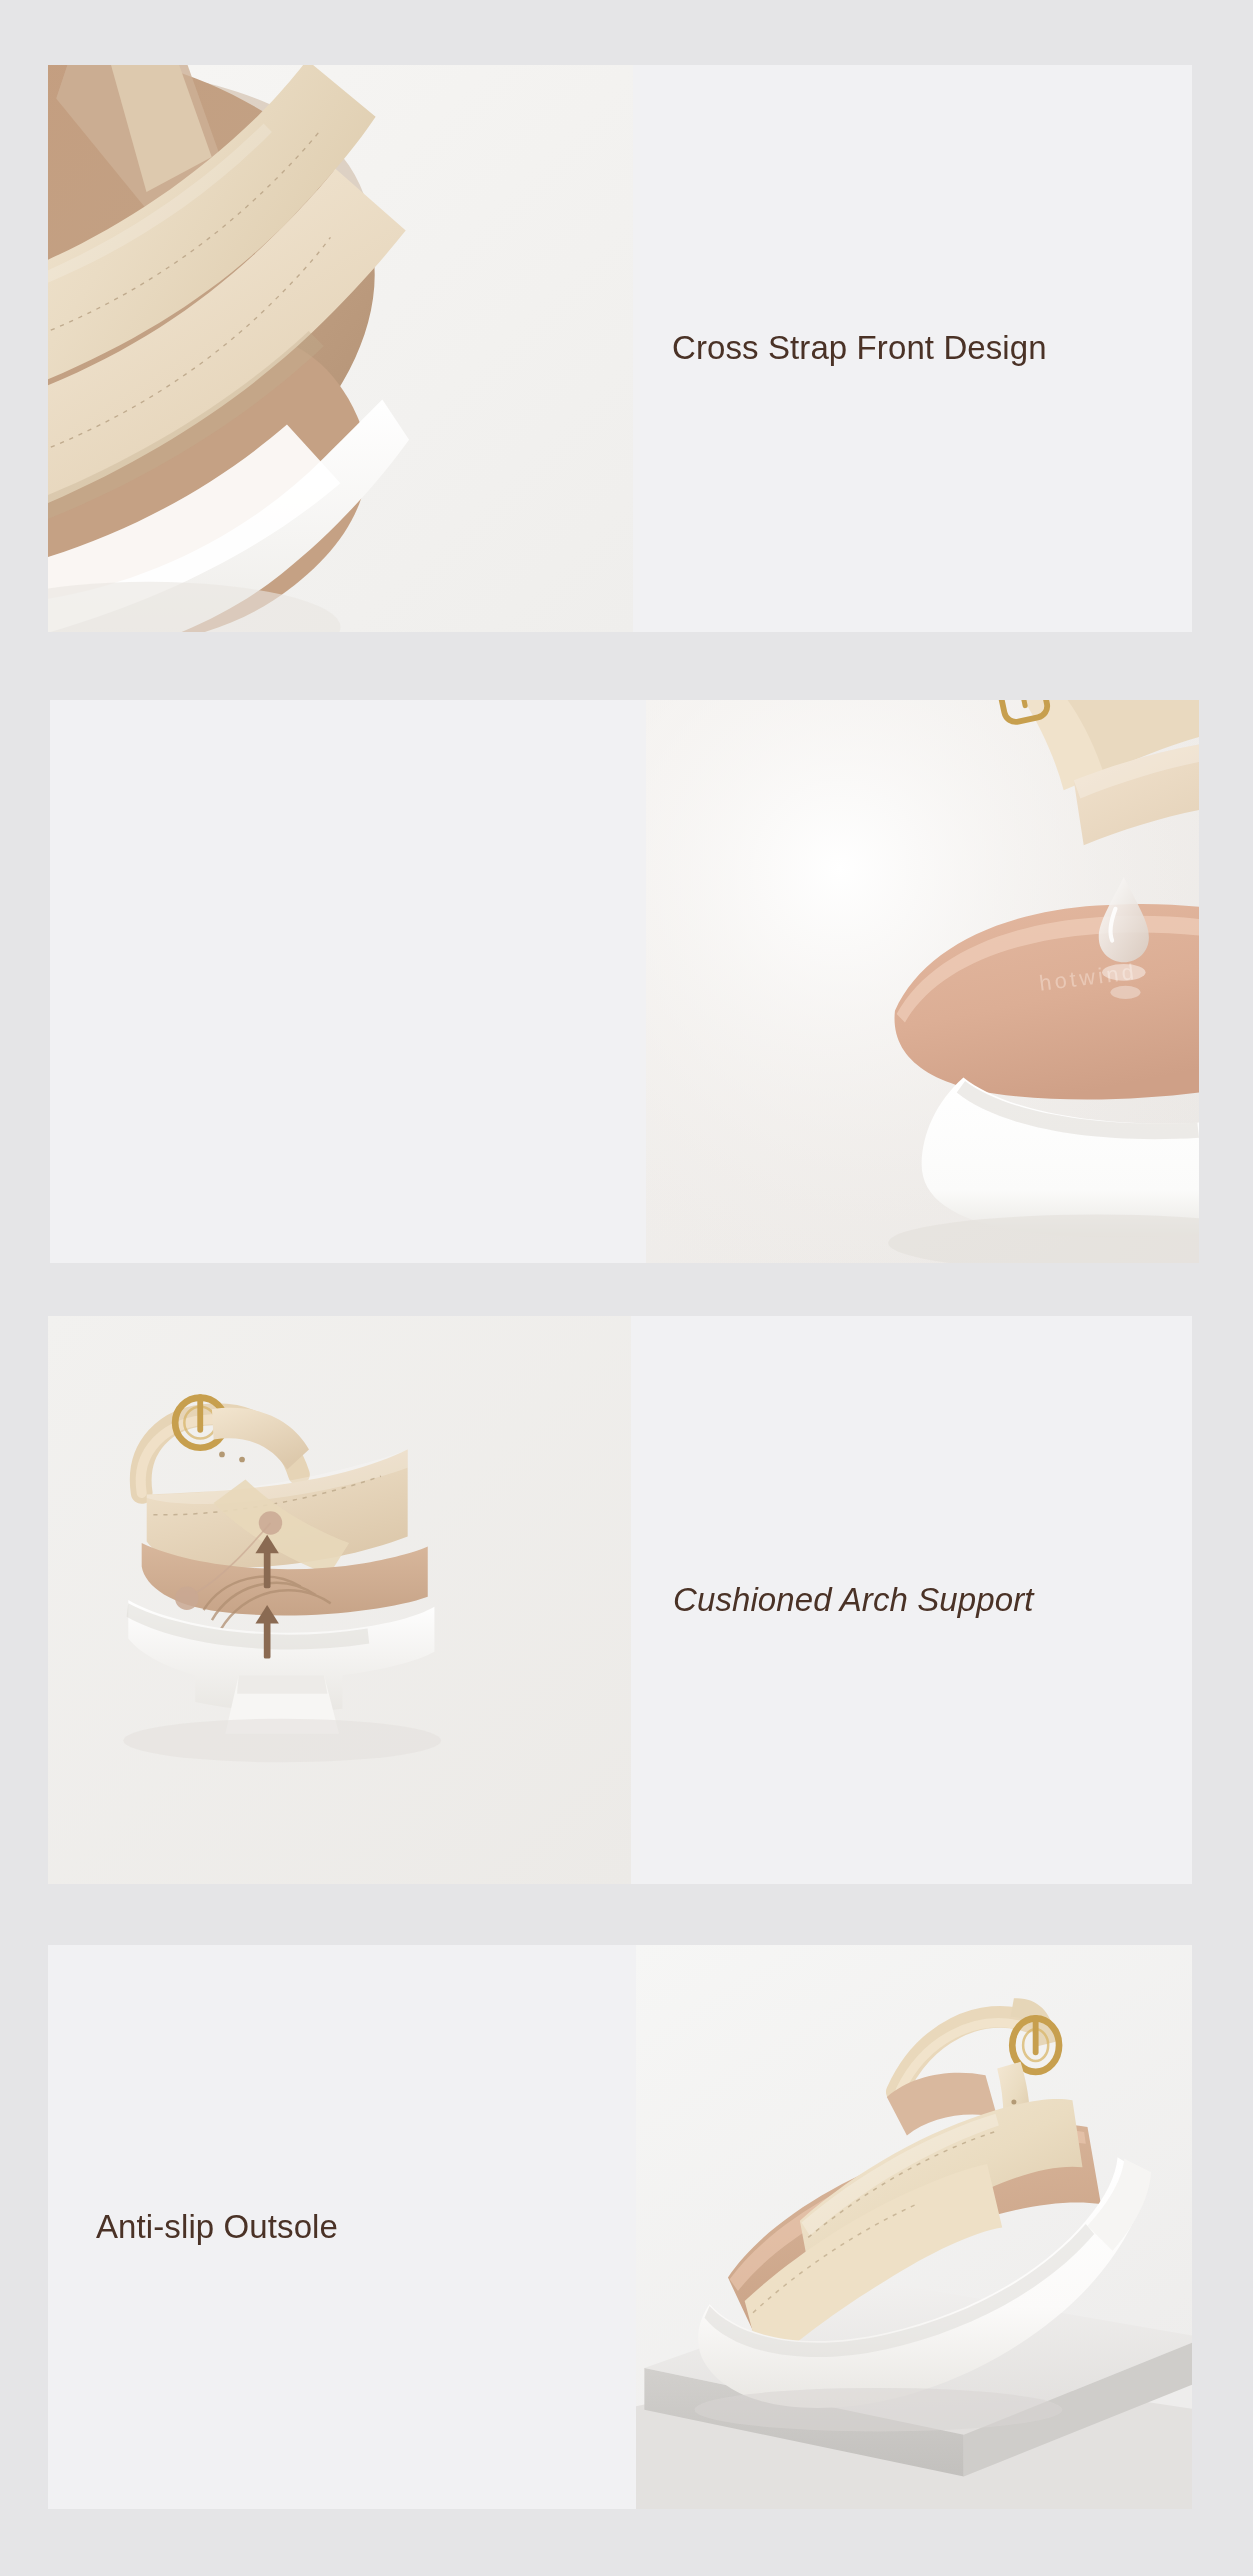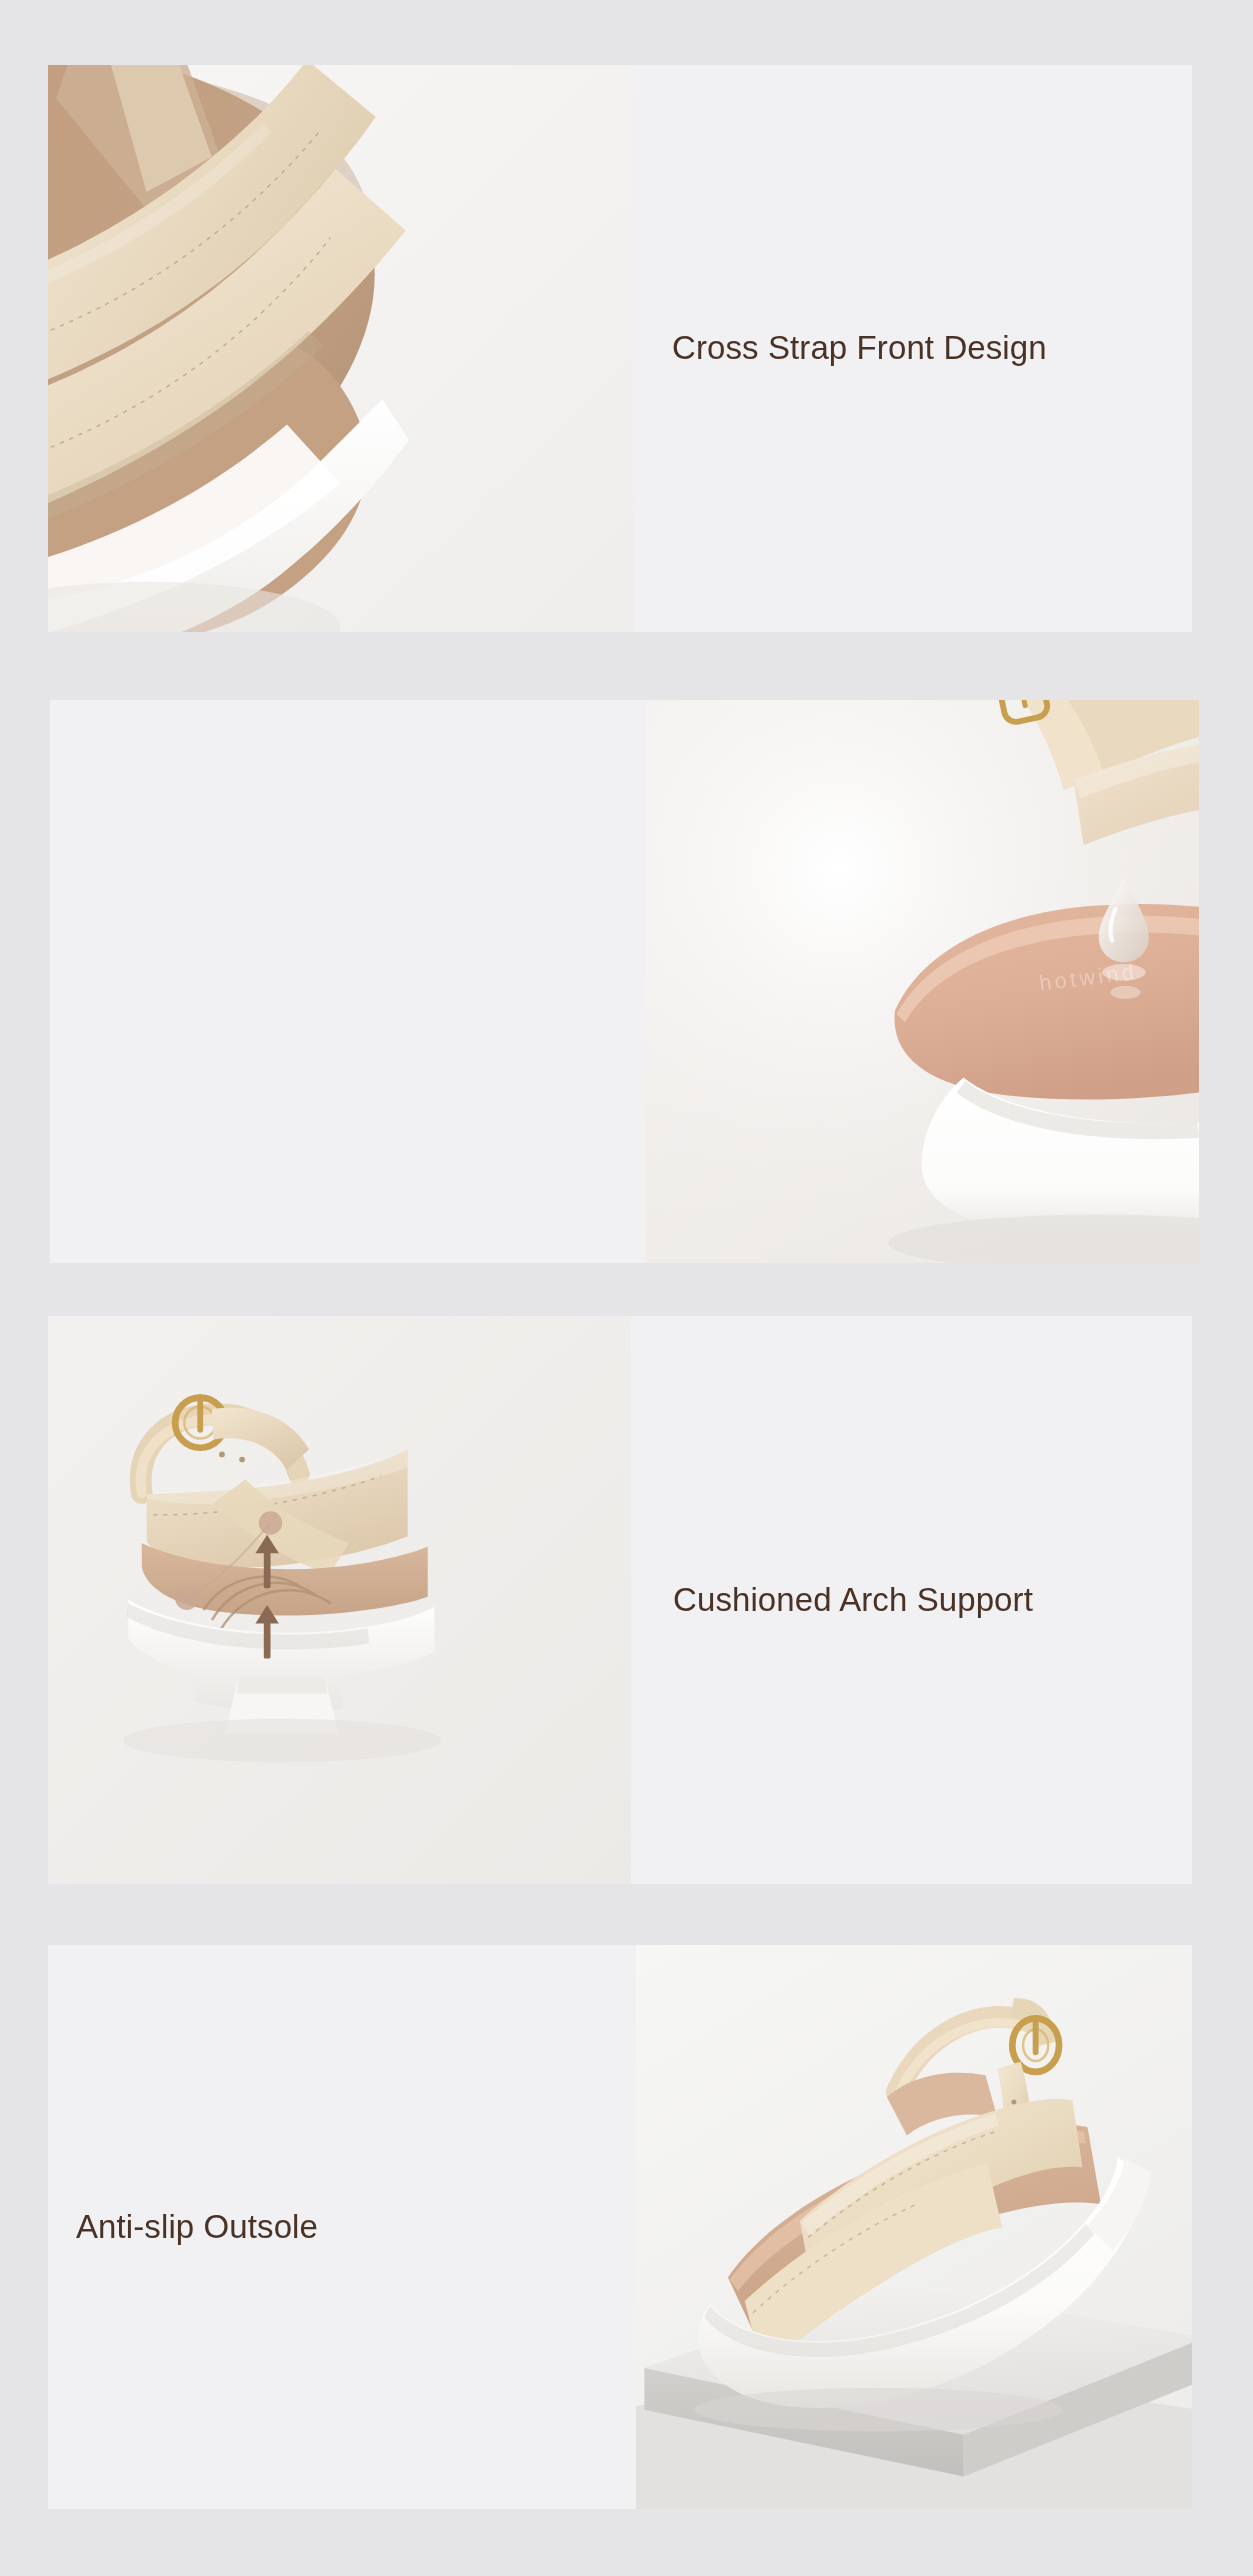--- a/index.html
+++ b/index.html
@@ -33,22 +33,22 @@
     color:#4a3226;
     font-size:33px;
     line-height:1.17;
     font-weight:400;
     letter-spacing:0.1px;
     white-space:pre-line;
     font-family:"Liberation Sans","DejaVu Sans",sans-serif;
   }
   .p1 .headline{margin-left:39px;}
   .p2 .headline{margin-left:57px;}
-  .p3 .headline{margin-left:42px;}
-  .p4 .headline{margin-left:28px;}
+  .p3 .headline{margin-left:42px;font-style:italic;}
+  .p4 .headline{margin-left:48px;}
 
   svg{display:block;width:100%;height:100%;}
 </style>
 </head>
 <body>
 
 <div class="page">
 
   <section class="panel p1">
     <div class="media">

